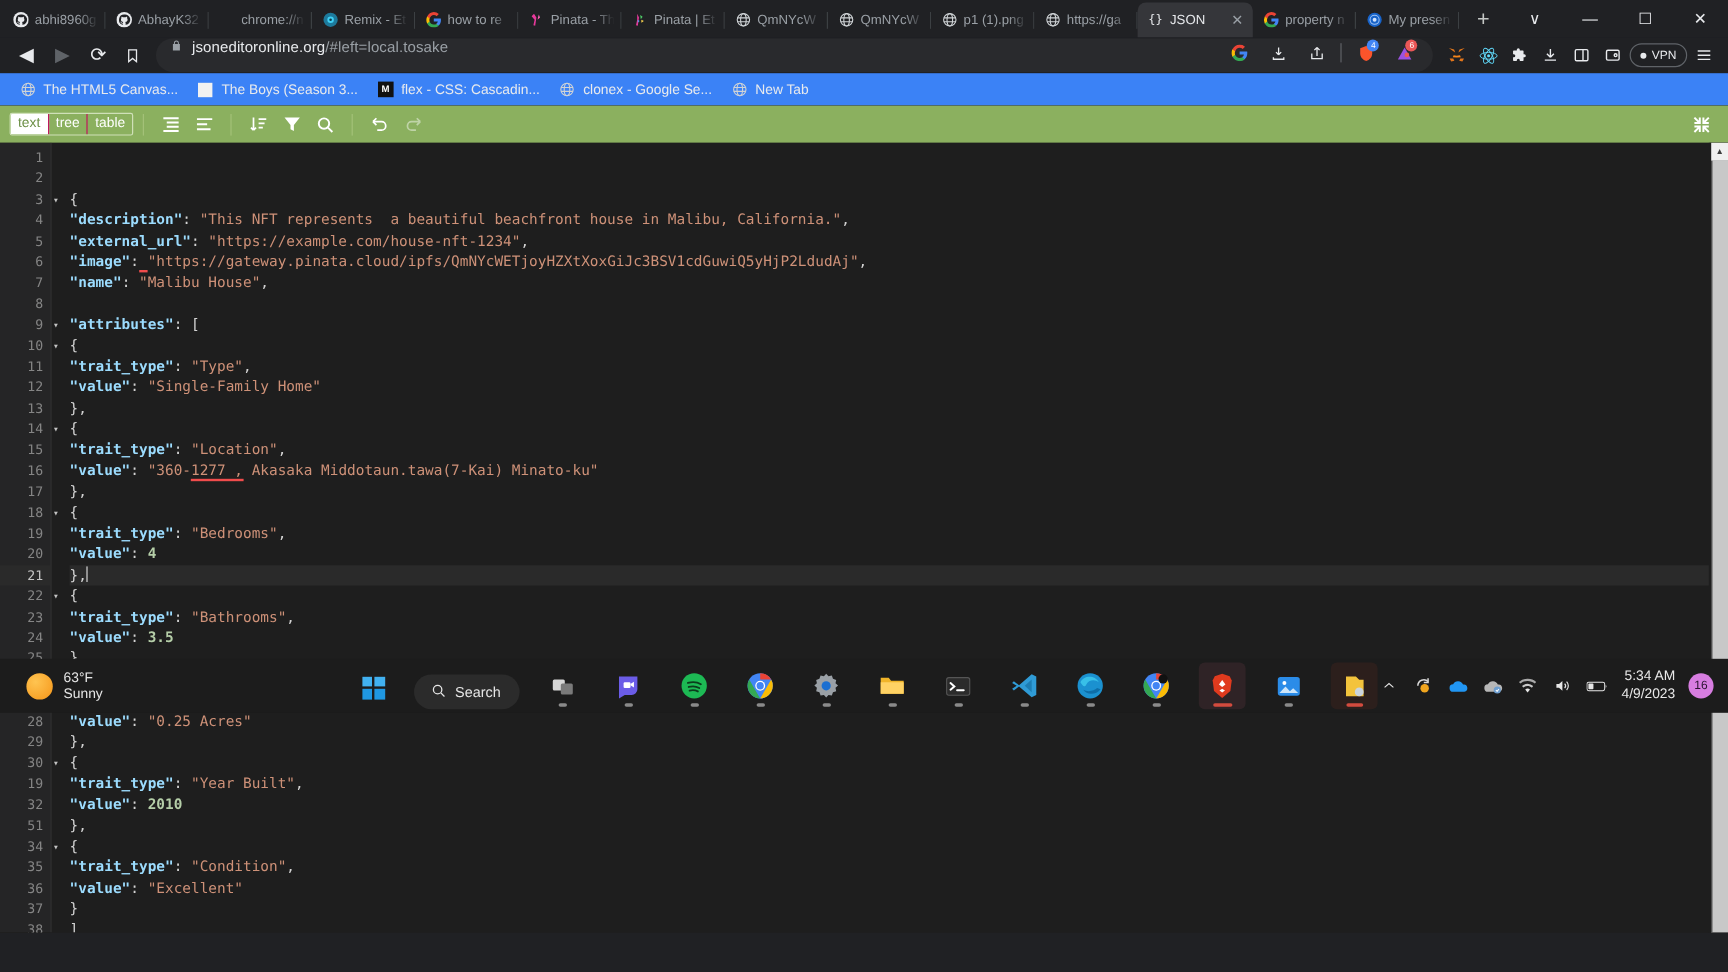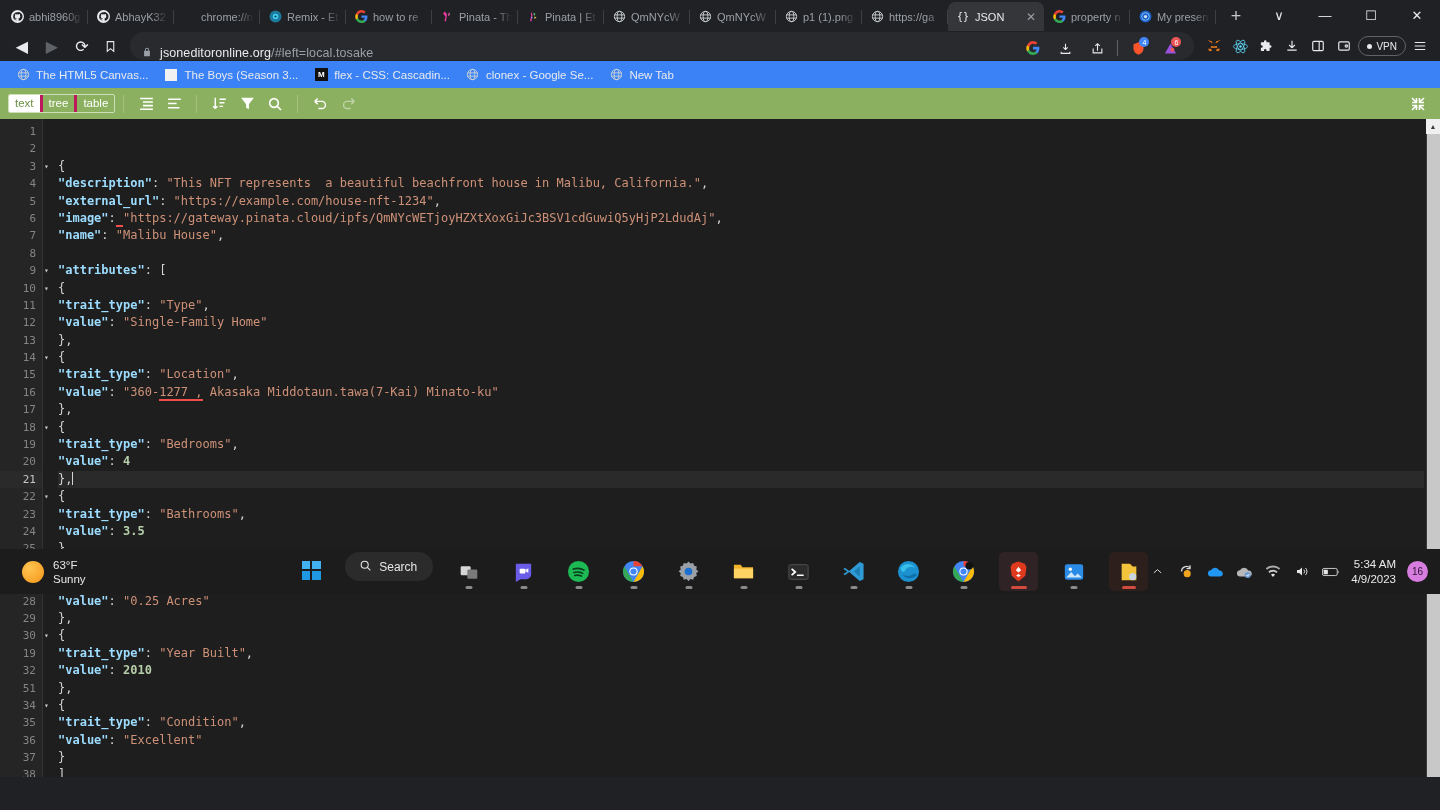--- a/index.html
+++ b/index.html
@@ -62,21 +62,21 @@
     height:30px; background:#202124; display:flex; align-items:center;
     padding: 0 8px; gap:2px;
   }
   .navbtn{
     width:28px;height:28px;display:flex;align-items:center;justify-content:center;
     color:#e8eaed;
   }
   .navbtn.disabled{ color:#5f6368; }
   .omnibox{
     flex:1 1 auto; height:28px; background:#292a2d; border-radius:14px;
-    display:flex; align-items:flex-end; gap:8px; padding:0 12px;
+    display:flex; align-items:flex-start; gap:8px; padding:0 12px;
     margin-left:6px; margin-right:6px; position:relative;
   }
   .omnibox .lock{ color:#9aa0a6; font-size:10px; }
   .omnibox .url{ font-size:12.5px; color:#e8eaed; letter-spacing:.1px; }
   .omnibox .url .dim{ color:#9aa0a6; }
   .omni-right{ margin-left:auto; display:flex; align-items:center; gap:8px; }
   .bookmark-star{ width:24px;height:24px;display:flex;align-items:center;justify-content:center;color:#e8eaed;font-size:13px;}
   .tbicon{
     width:24px;height:24px;display:flex;align-items:center;justify-content:center;
     color:#e8eaed; font-size:12px; position:relative;
@@ -111,21 +111,21 @@
   .editor-wrap{ height:689px; background:#1e1e1e; position:relative; }
   .jtoolbar{
     height:31px; background:#8bb05f; display:flex; align-items:center;
     padding:0 8px; gap:0px;
   }
   .modegroup{
     display:flex; border:1px solid #cfe0b8; border-radius:2px; overflow:hidden; height:19px;
   }
   .modebtn{
     font-size:11.5px; padding:0 6px; color:#ffffff; display:flex; align-items:center;
-    background:transparent; border-right:3px solid #be185d; line-height:1;
+    background:transparent; border-right:1px solid #be185d; line-height:1;
   }
   .modebtn:last-child{ border-right:none; }
   .modebtn.active{ background:#ffffff; color:#6c8f46; }
   .jsep{ width:1px; height:18px; background:#a3c178; margin:0 8px; }
   .jtbtn{
     width:28px;height:26px;display:flex;align-items:center;justify-content:center;
     color:#ffffff;
   }
   .jtbtn.dim svg{ opacity:.45; }
   .jtright{ margin-left:auto; display:flex; align-items:center; }
@@ -180,21 +180,21 @@
   .taskbar{
     position:absolute; left:0; bottom:0; width:1440px; height:45px;
     background:#1c1c1c; display:flex; align-items:center;
   }
   .weather{
     display:flex; align-items:center; gap:9px; padding-left:22px; width:340px;
   }
   .weather .sun{ width:22px;height:22px;border-radius:50%;
     background:radial-gradient(circle at 35% 33%, #ffc451, #f59518); }
   .weather .wtxt{ color:#e6e6e6; font-size:11.5px; line-height:14px; }
-  .tbcenter{ display:flex; align-items:flex-start; gap:16px; }
+  .tbcenter{ display:flex; align-items:flex-end; gap:16px; }
   .startbtn{ width:36px;height:36px;display:flex;align-items:center;justify-content:center; }
   .winlogo{ width:19px;height:19px;display:grid;grid-template-columns:1fr 1fr;
     grid-template-rows:1fr 1fr; gap:2px; }
   .winlogo i{ background:#2aa1ea; display:block; }
   .winlogo i:nth-child(1){ background:#41b1f0; }
   .winlogo i:nth-child(2){ background:#41b1f0; }
   .winlogo i:nth-child(3){ background:#1f97e2; }
   .winlogo i:nth-child(4){ background:#1f97e2; }
   .searchpill{
     height:29px; background:#2b2b2b; border-radius:15px; display:flex;

